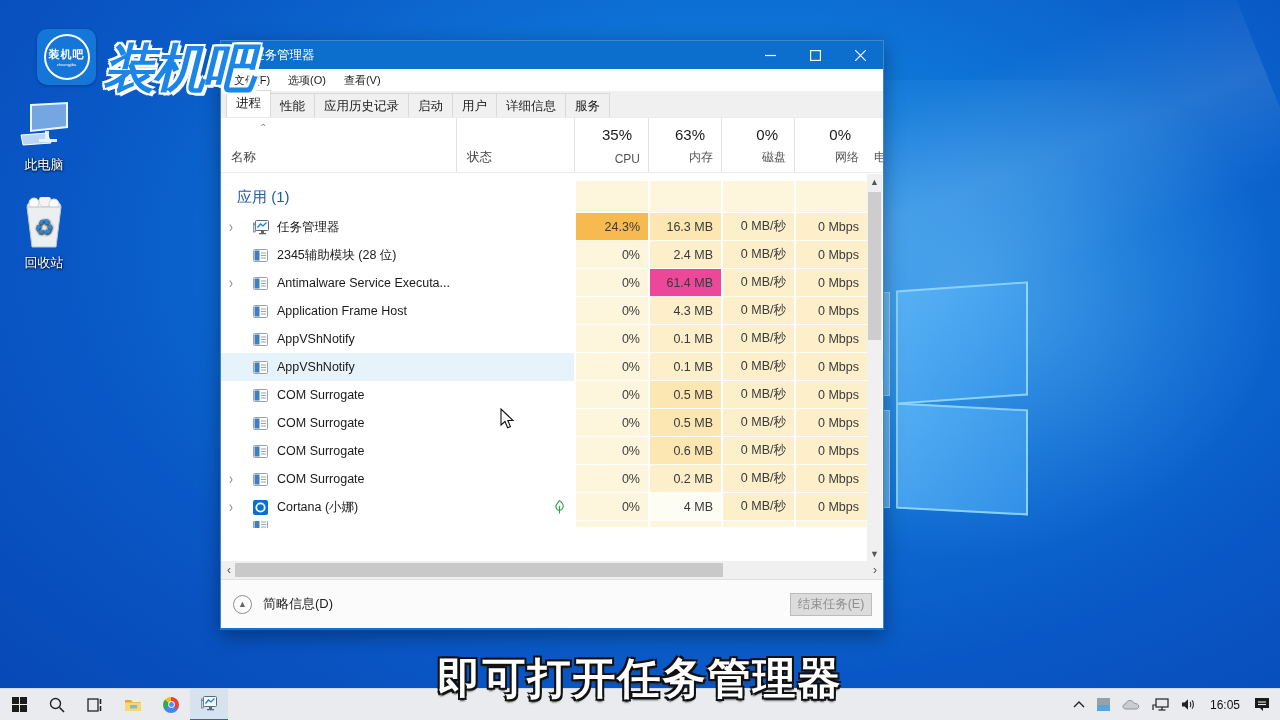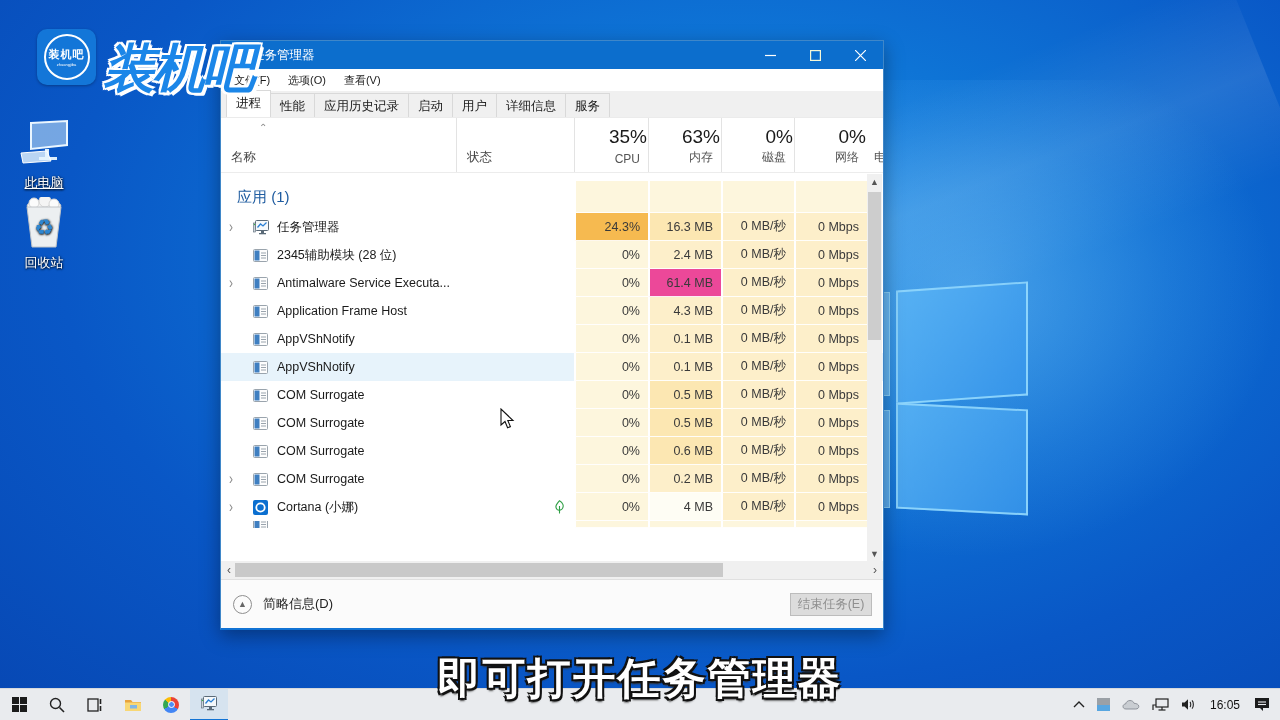--- a/index.html
+++ b/index.html
@@ -54,21 +54,21 @@
   .tab { font-size:12.5px; color:#1a1a1a; padding:4px 9px 5px; border:1px solid #d9d9d9; border-bottom:none; background:#f0f0f0; margin-right:-1px; height:24px;font-family:Liberation Serif, serif; }
   .tab.active { background:#fff; height:27px; position:relative; z-index:2; }
 
   
   .grid { display:grid; grid-template-columns:235px 118px 74px 73px 73px 73px; }
 
   .thead { position:relative; height:55px; background:#fff; border-bottom:1px solid #ececec; }
   .thead .hc { border-left:1px solid #e3e3e3; position:relative; }
   .thead .hc.first { border-left:none; }
   .hc-low { position:absolute; bottom:6px; left:10px; font-size:12.5px; color:#444; }
-  .hc-num { position:absolute; top:8px; right:1px; font-size:19px; color:#1a1a1a; }
+  .hc-num { position:absolute; top:8px; right:16px; font-size:15px; color:#1a1a1a; }
   .hc-lab { position:absolute; bottom:6px; right:8px; font-size:12px; color:#555; }
   .sort-ind { position:absolute; top:4px; left:38px; color:#888; font-size:10px; }
   .col-power { position:absolute; left:653px; bottom:6px; font-size:12px; color:#555; }
 
   
   .plist { position:relative; height:388px; overflow:hidden; padding-top:8px; background:#fff; }
   .row { height:28px; align-items:stretch; }
   .row.grouprow { height:32px; }
   .row.hover { background:#e7f3fb; }
   .c-name { display:flex; align-items:center; padding-left:8px; overflow:hidden; white-space:nowrap; }
@@ -123,21 +123,21 @@
 
 <div class="stage">
 
   <div class="wp-beam"></div>
   <div class="wp-glow"></div>
   <div class="wp-sliver t"></div>
   <div class="wp-sliver b"></div>
   <div class="wp-pane top"></div>
   <div class="wp-pane bottom"></div>
 
-  <div class="desk-icon" style="left:6px; top:118px;text-decoration:underline;">
+  <div class="desk-icon" style="left:6px; top:100px;">
     <div class="glyph">
       <svg width="54" height="50" viewBox="0 0 54 50">
         <polygon points="14,4 50,2 50,26 14,30" fill="rgba(205,233,252,.55)" stroke="#eaf6ff" stroke-width="2"></polygon>
         <rect x="28" y="30" width="4" height="8" fill="#dceefb"></rect>
         <rect x="22" y="38" width="18" height="3" fill="#dceefb"></rect>
         <polygon points="4,34 30,32 34,42 6,44" fill="rgba(230,245,255,.8)" stroke="#fff" stroke-width="1"></polygon>
       </svg>
     </div>
     <div>此电脑</div>
   </div>

